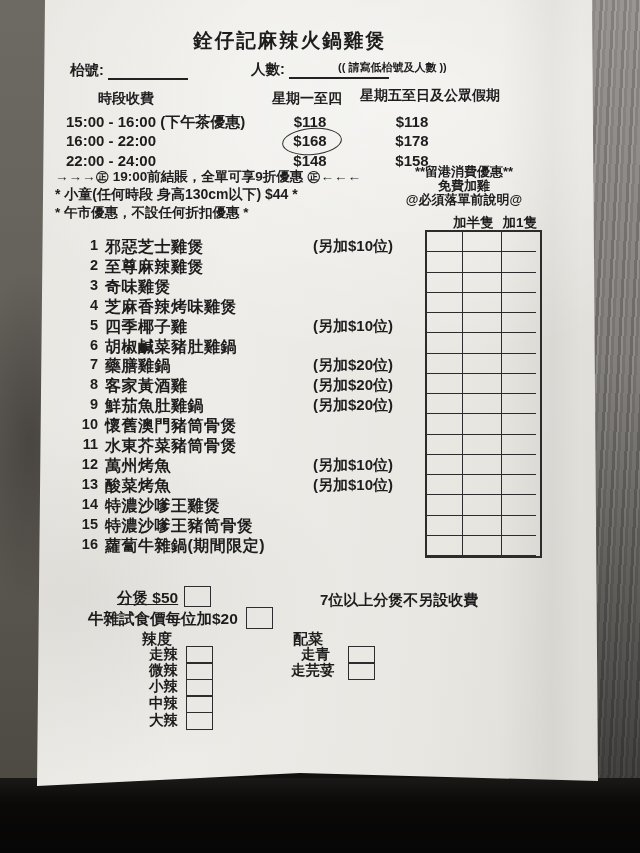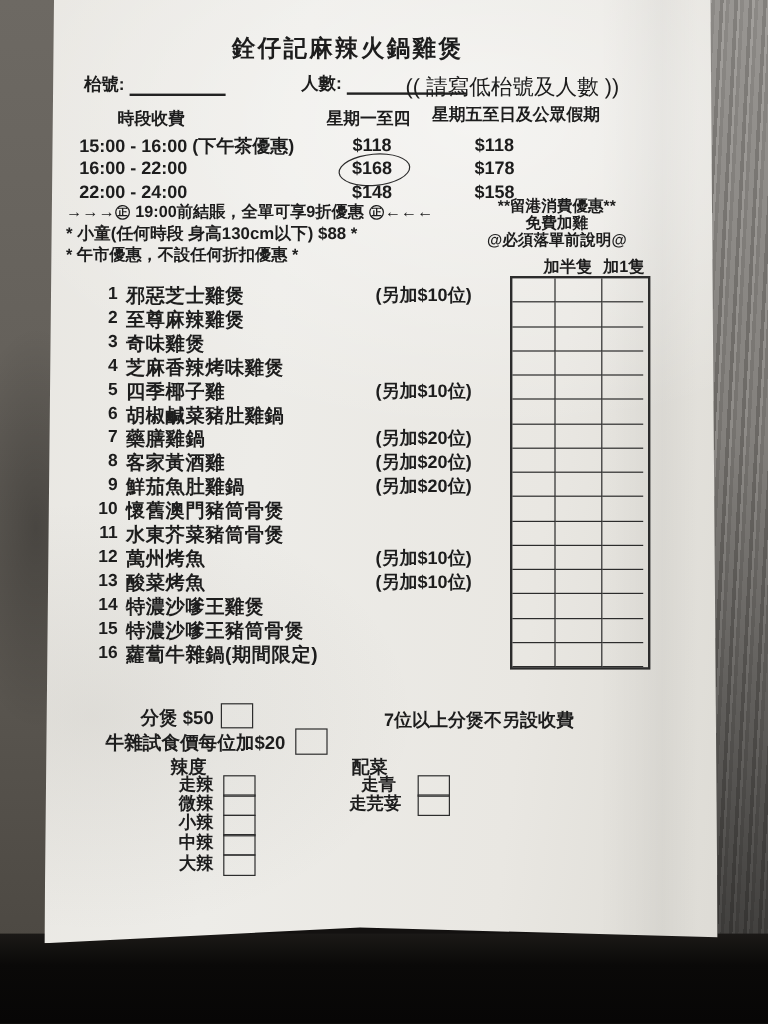--- a/index.html
+++ b/index.html
@@ -33,21 +33,21 @@
       radial-gradient(120% 55% at 62% 12%, rgba(255,255,255,.5), rgba(255,255,255,0) 55%),
       radial-gradient(70% 35% at 12% 70%, rgba(110,105,95,.10), rgba(0,0,0,0) 60%),
       linear-gradient(90deg, rgba(0,0,0,0) 500px, rgba(0,0,0,.045) 552px, rgba(0,0,0,0) 582px),
       linear-gradient(97deg,#e8e6e1 0%,#edece8 35%,#e9e7e2 68%,#dedcd6 92%,#d2d0ca 100%);
     padding-left: 45px;
   }
   .abs{position:absolute;}
   .title{left:120px;top:27px;width:340px;text-align:center;font-size:19.5px;font-weight:700;letter-spacing:2px;}
   .hdr-label{font-size:14.5px;font-weight:700;}
   .blank{display:inline-block;border-bottom:2.2px solid #222;height:13px;vertical-align:bottom;margin-left:4px;}
-  .note-parens{font-size:18px;font-weight:400;}
+  .note-parens{font-size:11px;font-weight:700;}
   
   .p-head{top:90px;left:0;width:640px;height:16px;font-size:14px;font-weight:700;}
   .p-head .c1{position:absolute;left:98px;}
   .p-head .c2{position:absolute;left:272px;}
   .p-head .c3{position:absolute;left:360px;top:-3px;}
   .p-rows{top:113px;left:0;width:640px;}
   .p-row{position:relative;height:19.4px;font-size:15px;font-weight:700;}
   .p-time{position:absolute;left:66px;}
   .p-wd{position:absolute;left:278px;width:64px;text-align:center;}
   .p-we{position:absolute;left:380px;width:64px;text-align:center;}
@@ -115,21 +115,21 @@
           <span class="p-we">$178</span>
         </div>
         <div class="p-row">
           <span class="p-time">22:00 - 24:00</span>
           <span class="p-wd">$148</span>
           <span class="p-we">$158</span>
         </div>
       </div>
 
     <div class="abs promo-center" style="top:168px;font-size:13.5px;">→→→㊣ 19:00前結賬，全單可享9折優惠 ㊣←←←</div>
-    <div class="abs promo-center" style="top:186px;font-size:14px;">* 小童(任何時段 身高130cm以下) $88 *</div>
+    <div class="abs promo-center" style="top:186px;font-size:14px;">* 小童(任何時段 身高130cm以下) $44 *</div>
     <div class="abs promo-center" style="top:204px;font-size:13.5px;">* 午市優惠，不設任何折扣優惠 *</div>
 
     <div class="abs promo-side">
       <div>**留港消費優惠**</div>
       <div>免費加雞</div>
       <div>@必須落單前說明@</div>
     </div>
 
     <div class="abs grid-head">
       <span>加半隻</span>
@@ -253,21 +253,21 @@
         <div class="m-row">
           <span class="m-no">15</span>
           <span class="m-name">特濃沙嗲王豬筒骨煲</span>
         </div>
         <div class="m-row">
           <span class="m-no">16</span>
           <span class="m-name">蘿蔔牛雜鍋(期間限定)</span>
         </div>
       </div>
 
-    <div class="abs f-label" style="left:117px;top:588px;font-size:15.5px;">分煲 $50</div>
+    <div class="abs f-label" style="left:117px;top:588px;font-size:15.5px;text-decoration:underline;">分煲 $50</div>
     <div class="abs chk" style="left:184px;top:586px;width:27px;height:21px;"></div>
     <div class="abs f-label" style="left:320px;top:591px;">7位以上分煲不另設收費</div>
 
     <div class="abs f-label" style="left:88px;top:609px;font-size:15.5px;">牛雜試食價每位加$20</div>
     <div class="abs chk" style="left:246px;top:607px;width:27px;height:22px;"></div>
 
     <div class="abs f-label" style="left:142px;top:630px;">辣度</div>
     <div class="abs" style="left:100px;top:646px;width:120px;height:90px;">
         <div class="opt-label" style="top: 0px; left: 0px; width: 78px; text-align: right;">走辣</div>
         <div class="opt-box" style="top: 0px; left: 86px;"></div>

